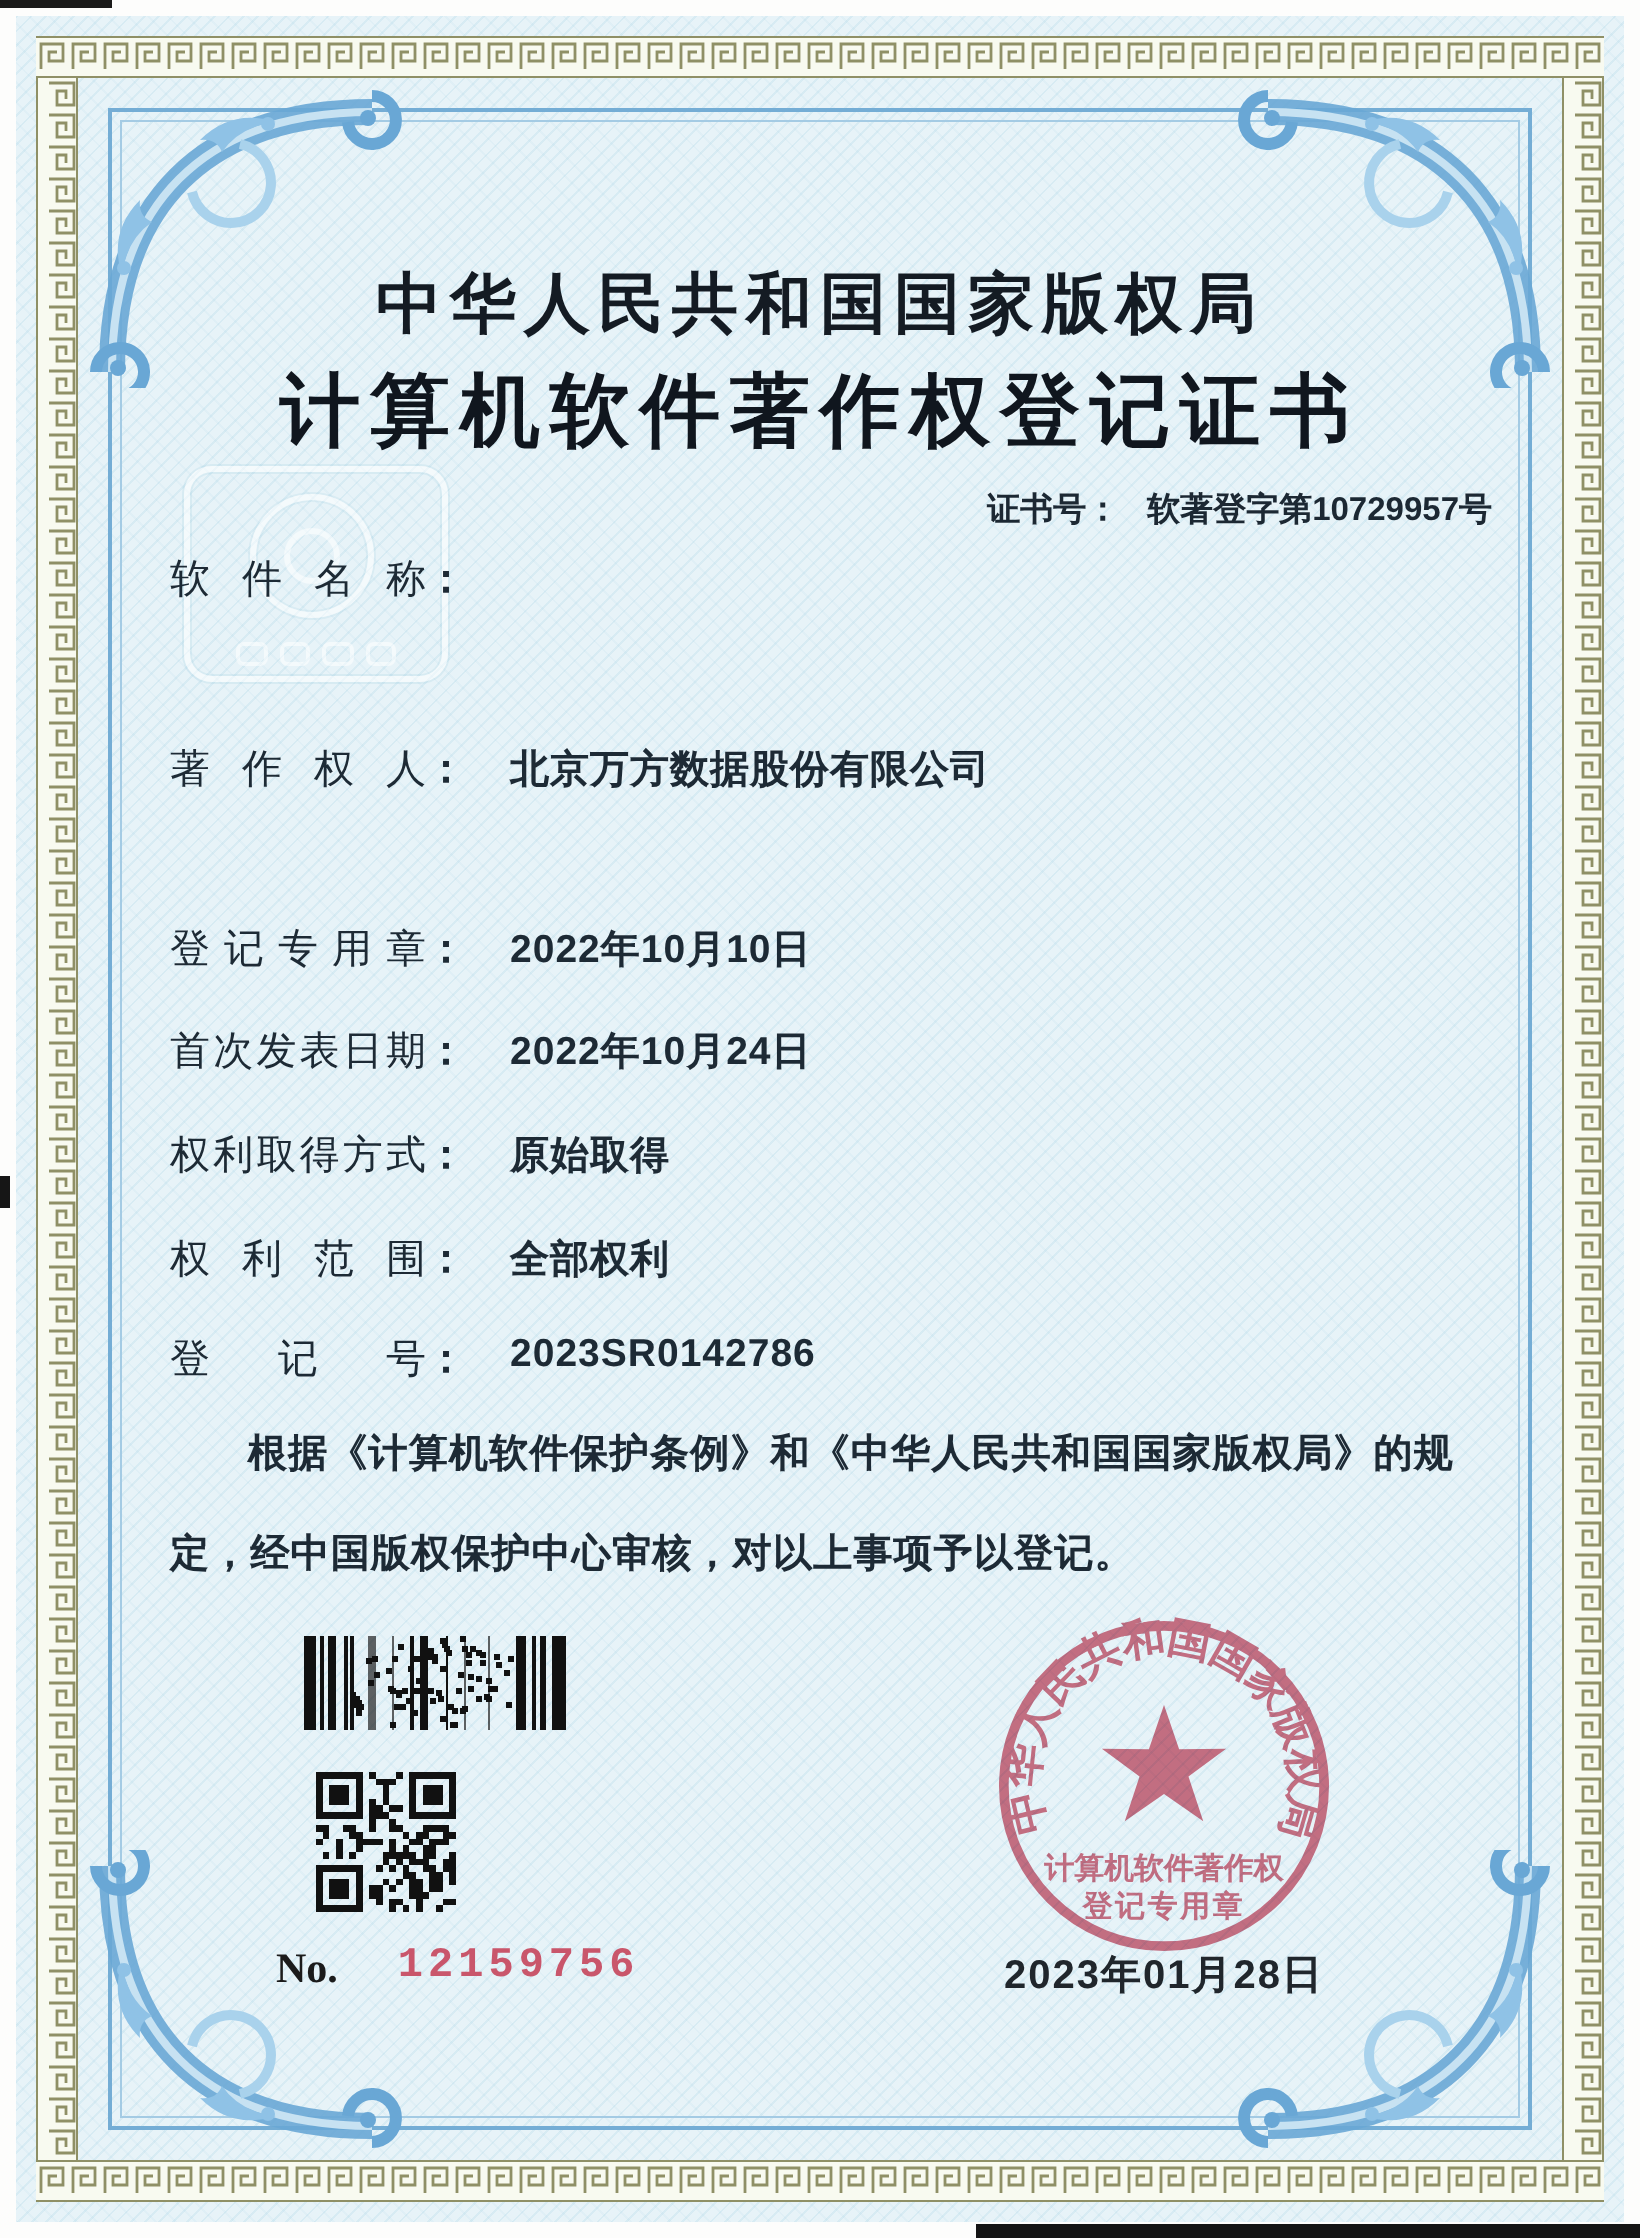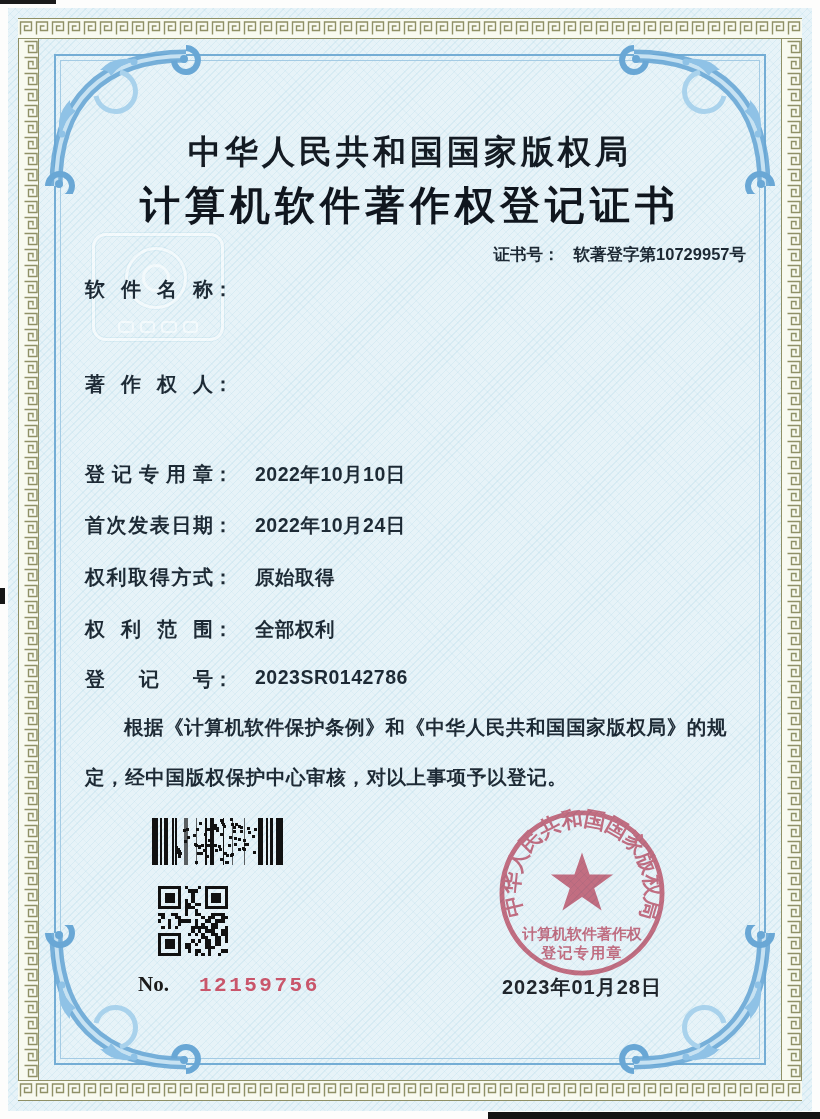--- a/index.html
+++ b/index.html
@@ -46,35 +46,35 @@
 
   
   .title1 { position:absolute; left:0; top:122px; width:804px; text-align:center;
             font-size:33px; font-weight:700; letter-spacing:4px; color:#141b23; }
   .title2 { position:absolute; left:0; top:170px; width:804px; text-align:center;
             font-size:40px; font-weight:700; letter-spacing:5px; color:#10161e; }
   .certno { position:absolute; right:66px; top:236px; font-size:16.5px; font-weight:700; color:#1c2833; }
   .certno .gap { display:inline-block; width:14px; }
 
   .row { position:absolute; left:77px; display:flex; align-items:flex-start; color:#1d2a35; }
-  .lbl { display:inline-block; width:128px; font-size:20px; font-weight:700; text-align:justify; text-align-last:justify; }
+  .lbl { display:inline-block; width:128px; font-size:20px; font-weight:400; text-align:justify; text-align-last:justify; }
   .colon { font-size:20px; font-weight:700; }
   .val { margin-left:22px; font-size:19.5px; font-weight:700; letter-spacing:0.5px; }
   .val .vline { line-height:28px; }
 
   .statement { position:absolute; left:77px; top:694px; width:644px; font-size:19.5px; font-weight:600;
                line-height:50px; text-indent:2em; color:#1d2a35; letter-spacing:0.6px; }
 
   .barcode { position:absolute; left:144px; top:810px; width:132px; height:47px; }
   .barcode i { position:absolute; top:0; bottom:0; background:#111; }
   .barcode b { position:absolute; background:#111; }
 
   .qrcode { position:absolute; left:150px; top:878px; width:70px; height:70px; }
 
-  .serial { position:absolute; left:130px; top:964px; display:flex; align-items:flex-end; }
+  .serial { position:absolute; left:130px; top:964px; display:flex; align-items:flex-start; }
   .serial .no { font-family:"Liberation Serif", serif; font-size:21px; font-weight:700; color:#1b1b1b; }
   .serial .num { margin-left:30px; font-family:"Liberation Mono", monospace; font-size:21px; font-weight:700;
                  color:#c9566b; letter-spacing:2.5px; }
 
   .issue-date { position:absolute; left:454px; top:966px; width:240px; text-align:center;
                 font-size:20px; font-weight:700; color:#20262c; letter-spacing:1px; }
 
   .seal { position:absolute; left:486px; top:797px; width:176px; height:176px;
           opacity:0.85; mix-blend-mode:multiply; }
   .seal text { font-family:"Liberation Sans", sans-serif; font-weight:700; }
@@ -189,20 +189,21 @@
     <div class="row" style="top:268px">
       <span class="lbl">软件名称</span>
         <span class="colon">：</span>
       <div class="val">
       </div>
     </div>
 
     <div class="row" style="top:363px">
       <span class="lbl">著作权人</span>
         <span class="colon">：</span>
+      <div class="val">北京万方数据股份有限公司</div>
     </div>
 
     <div class="row" style="top:453px">
       <span class="lbl">登记专用章</span>
         <span class="colon">：</span>
       <div class="val">2022年10月10日</div>
     </div>
 
     <div class="row" style="top:504px">
       <span class="lbl">首次发表日期</span>

